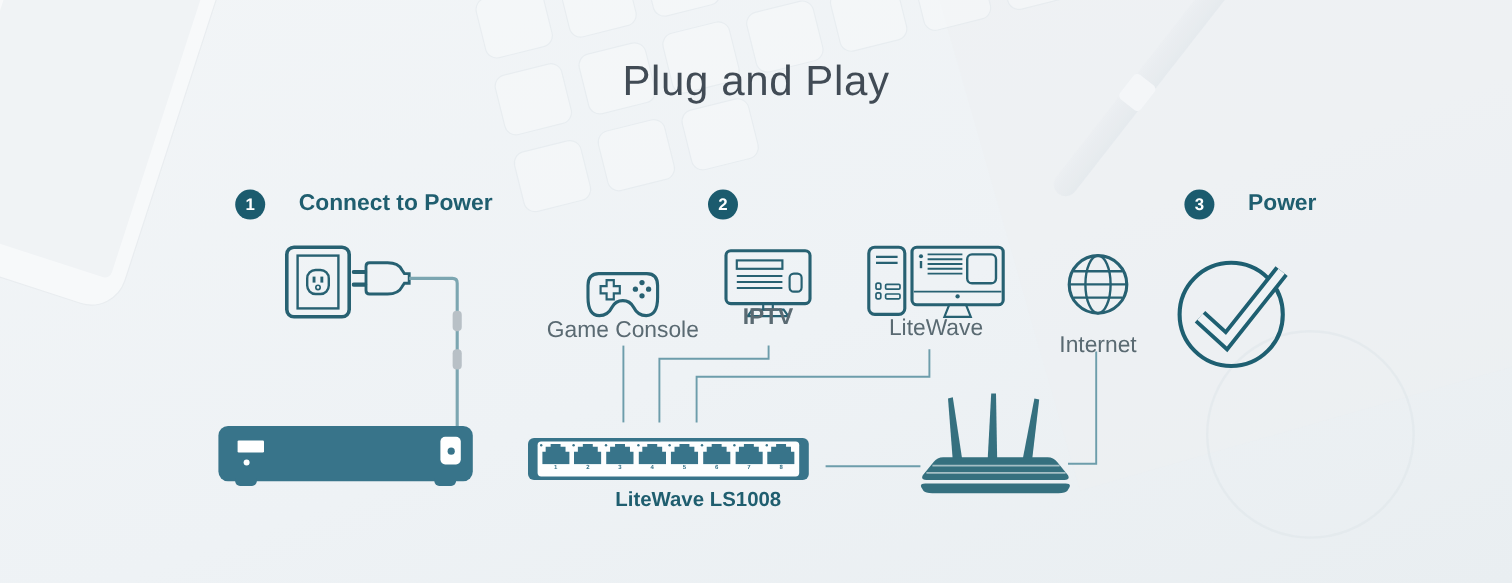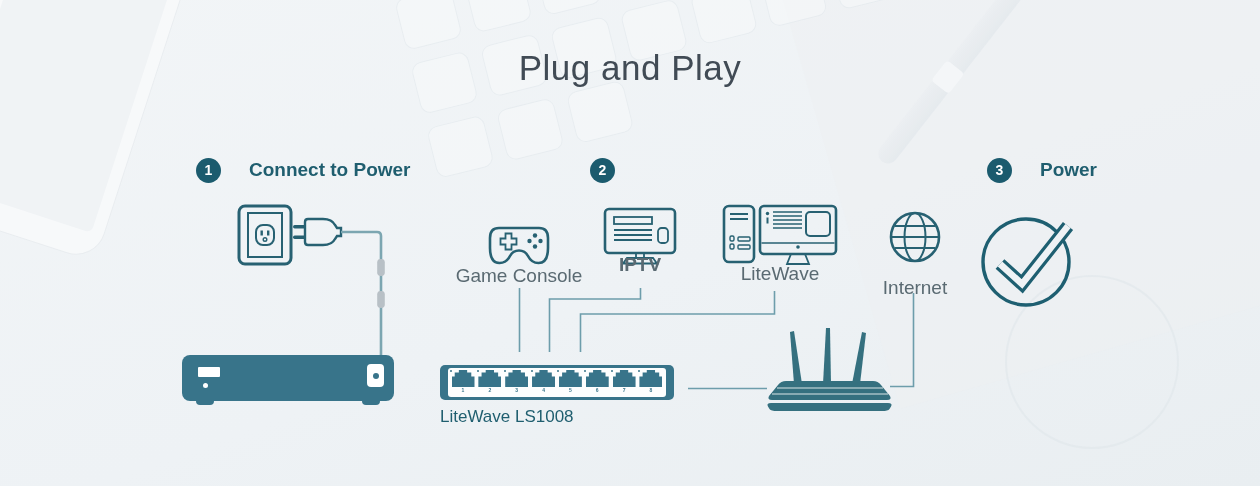--- a/index.html
+++ b/index.html
@@ -58,22 +58,22 @@
   .switch-front .panel{position:absolute;left:8px;top:3px;width:218px;height:29px;
     background:#fdfefe;border-radius:3px;display:flex;justify-content:space-between;
     padding:2px 3px 0 3px;box-sizing:border-box;}
   .port-cell{position:relative;width:24px;display:flex;flex-direction:column;
     align-items:center;}
   .port-cell::before{content:'';position:absolute;top:0;left:-1px;width:2px;
     height:2px;border-radius:50%;background:#38748a;}
   .port-shape{width:23px;height:17px;background:#38748a;
     clip-path:polygon(0 100%,0 38%,14% 38%,14% 14%,32% 14%,32% 0,68% 0,68% 14%,86% 14%,86% 38%,100% 38%,100% 100%);}
   .port-num{font-size:5px;line-height:7px;font-weight:700;color:#38748a;}
-  .model-label{position:absolute;left:440px;top:407px;width:234px;text-align:left;
-    font-size:17px;font-weight:400;color:#1f5e6f;}
+  .model-label{position:absolute;left:417px;top:407px;width:234px;text-align:right;
+    font-size:17px;font-weight:700;color:#1f5e6f;}
   
   .abs{position:absolute;}
 </style>
 </head>
 <body>
 
 <div class="stage">
 
   <div class="bg bg-phone">
       <div class="screen"></div>

